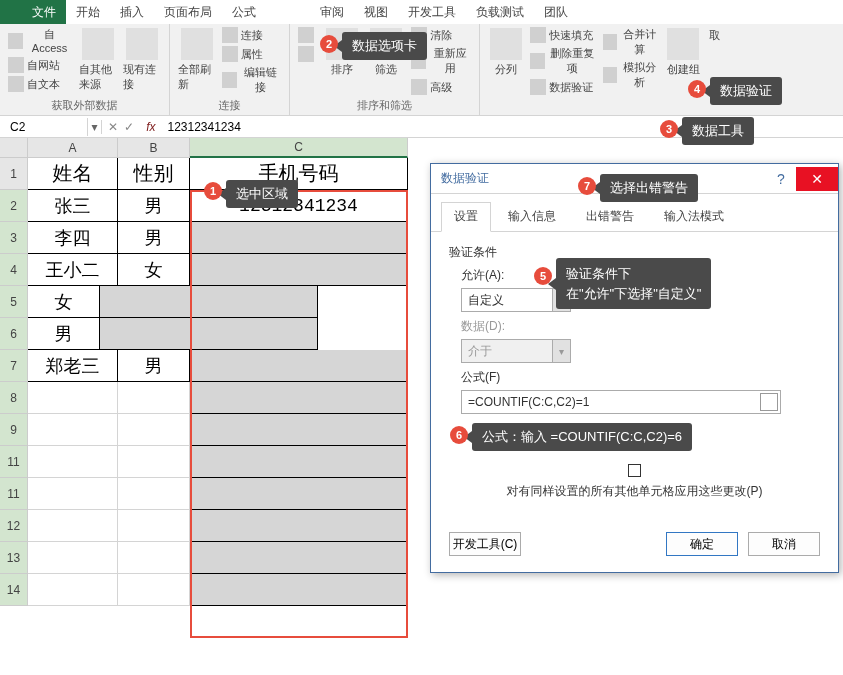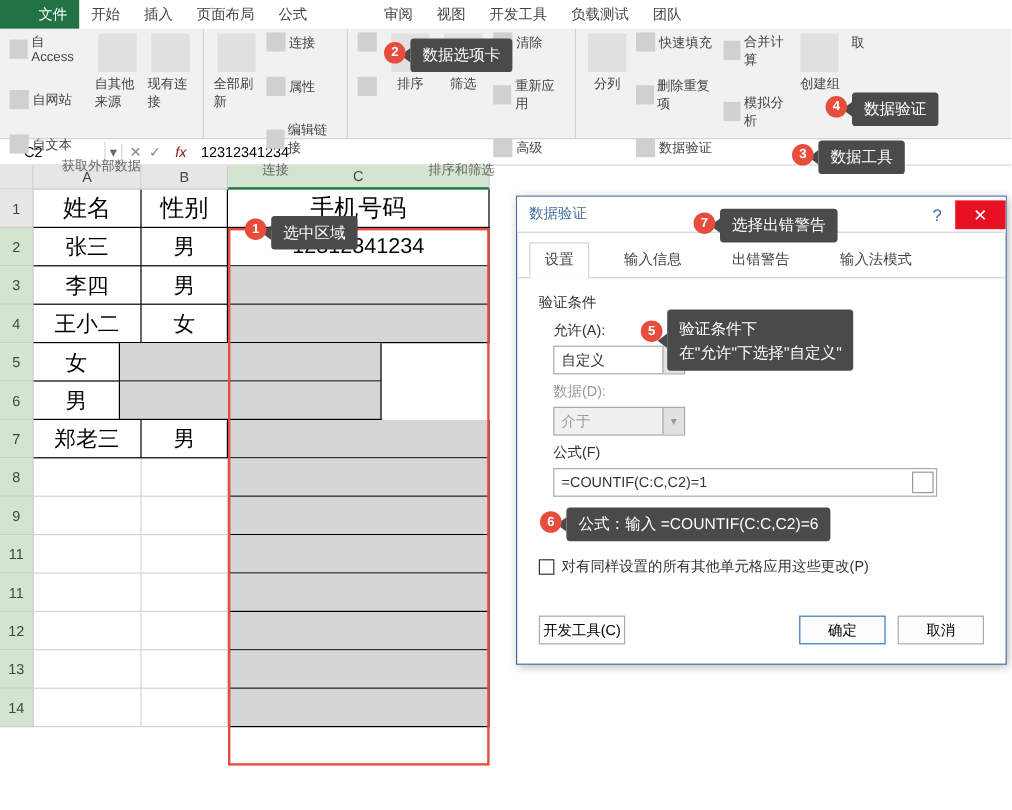--- a/index.html
+++ b/index.html
@@ -9,72 +9,72 @@
 .menu-bar { height: 24px; background: #fff; display: flex; font-size: 12px; }
 .menu-item { padding: 4px 10px; color: #444; cursor: pointer; }
 .menu-item.file { background: #217346; color: #fff; padding-left: 32px; }
 .menu-item.active { color: #217346; margin-top: 46px; }
 
 
 .ribbon { height: 92px; background: #f1f1f1; border-bottom: 1px solid #d4d4d4; display: flex; position: relative; }
 .ribbon-group { border-right: 1px solid #d4d4d4; padding: 2px 6px 0; display: flex; flex-direction: column; }
 .ribbon-group-label { font-size: 11px; color: #666; text-align: center; padding: 2px 0; margin-top: auto; }
 .ribbon-buttons { display: flex; gap: 2px; }
-.ribbon-col { display: flex; flex-direction: column; gap: 19px; }
+.ribbon-col { display: flex; flex-direction: column; gap: 1px; text-align: center; }
 .ribbon-btn-lg { width: 44px; display: flex; flex-direction: column; align-items: center; font-size: 11px; color: #444; padding: 2px; }
 .ribbon-btn-lg .icon { width: 32px; height: 32px; background: #e0e0e0; margin-bottom: 2px; display: flex; align-items: center; justify-content: center; }
 .ribbon-btn-sm { display: flex; align-items: center; font-size: 11px; color: #444; padding: 1px 2px; gap: 3px; }
 .ribbon-btn-sm .icon { width: 16px; height: 16px; background: #d0d0d0; }
 
 
 .formula-bar { height: 22px; display: flex; align-items: center; border-bottom: 1px solid #d4d4d4; font-size: 12px; }
-.name-box { width: 88px; border-right: 1px solid #d4d4d4; padding: 2px 20px; background: #fff; }
+.name-box { width: 88px; border-right: 1px solid #d4d4d4; padding: 2px 10px; background: #fff; }
 .name-box-dd { width: 14px; text-align: center; color: #666; border-right: 1px solid #d4d4d4; }
 .fx-btns { display: flex; padding: 0 6px; gap: 6px; color: #888; }
 .fx-label { font-style: italic; padding: 0 6px; color: #7f1d1d; }
 .formula-input { flex: 1; padding: 2px 6px; }
 
 
 .sheet { display: flex; }
 .row-headers { display: flex; flex-direction: column; }
 .corner { width: 28px; height: 20px; background: #e6e6e6; border-right: 1px solid #ccc; border-bottom: 1px solid #ccc; }
 .row-hdr { width: 28px; height: 32px; background: #e6e6e6; border-right: 1px solid #ccc; border-bottom: 1px solid #ccc; display: flex; align-items: center; justify-content: center; font-size: 12px; color: #444; }
 .row-hdr.sel { background: #d3e5cf; }
 .grid { flex: 1; }
 .col-headers { display: flex; height: 20px; }
 .col-hdr { height: 20px; background: #e6e6e6; border-right: 1px solid #ccc; border-bottom: 1px solid #ccc; display: flex; align-items: center; justify-content: center; font-size: 12px; color: #444; }
 .col-hdr.sel { background: #d3e5cf; border-bottom: 2px solid #217346; }
 .data-row { display: flex; height: 32px; }
-.cell { border-right: 1px solid #d4d4d4; border-bottom: 1px solid #d4d4d4; display: flex; align-items: center; justify-content: center; font-size: 18px; font-family: Liberation Sans, sans-serif; }
+.cell { border-right: 1px solid #d4d4d4; border-bottom: 1px solid #d4d4d4; display: flex; align-items: center; justify-content: center; font-size: 18px; font-family: Liberation Mono, monospace; }
 .cell.colA { width: 90px; border-right: 1px solid #000; border-bottom: 1px solid #000; }
 .cell.colB { width: 72px; border-right: 1px solid #000; border-bottom: 1px solid #000; }
 .cell.colC { width: 218px; border-right: 1px solid #000; border-bottom: 1px solid #000; }
 .cell.hdr { font-size: 20px; }
 .cell.sel { background: #d6d6d6; }
 .cell.active { background: #fff; }
 .sel-border { position: absolute; border: 2px solid #e74c3c; pointer-events: none; }
 
 
 .dialog { position: absolute; left: 430px; top: 163px; width: 409px; background: #fff; border: 1px solid #436ca0; box-shadow: 2px 2px 8px rgba(0,0,0,0.3); }
 .dialog-title { background: #fff; color: #436ca0; padding: 6px 10px; font-size: 12px; display: flex; align-items: center; border-bottom: 1px solid #d4d4d4; }
 .dialog-title-text { flex: 1; }
 .dialog-title .help { width: 30px; text-align: center; font-size: 14px; color: #436ca0; }
 .dialog-title .close { width: 42px; height: 24px; background: #e81123; color: #fff; display: flex; align-items: center; justify-content: center; font-size: 14px; margin: -6px -10px -6px 0; }
-.dialog-tabs { display: flex; padding: 8px 10px 0; font-size: 12px; border-bottom: 1px solid #d4d4d4; gap: 16px; }
+.dialog-tabs { display: flex; padding: 8px 10px 0; font-size: 12px; border-bottom: 1px solid #d4d4d4; gap: 4px; }
 .dialog-tab { padding: 5px 12px; border: 1px solid transparent; color: #444; }
 .dialog-tab.active { border: 1px solid #d4d4d4; border-bottom: 1px solid #fff; margin-bottom: -1px; background: #fff; }
 .dialog-body { padding: 12px 18px; font-size: 12px; color: #333; }
 .field-label { margin: 6px 0 4px; }
 .field-label.disabled { color: #999; }
 .select-box { width: 110px; height: 24px; border: 1px solid #ababab; display: flex; align-items: center; padding: 0 6px; position: relative; }
 .select-box.disabled { background: #f0f0f0; color: #999; }
 .select-box .dd { position: absolute; right: 0; top: 0; width: 18px; height: 22px; background: #e1e1e1; border-left: 1px solid #ababab; display: flex; align-items: center; justify-content: center; font-size: 10px; }
 .formula-box { width: 320px; height: 24px; border: 1px solid #ababab; display: flex; align-items: center; padding: 0 6px; position: relative; margin-top: 4px; }
 .formula-box .picker { position: absolute; right: 2px; top: 2px; width: 18px; height: 18px; border: 1px solid #999; background: #fff; }
-.checkbox-row { display: flex; align-items: center; gap: 6px; margin: 50px 0 10px; }
+.checkbox-row { display: flex; align-items: center; gap: 6px; margin: 50px 0 10px; flex-direction: column; }
 .checkbox { width: 13px; height: 13px; border: 1px solid #333; }
 .dialog-footer { display: flex; justify-content: space-between; padding: 10px 18px 16px; }
 .dlg-btn { width: 72px; height: 24px; border: 1px solid #ababab; background: #fdfdfd; font-size: 12px; display: flex; align-items: center; justify-content: center; }
 .dlg-btn.primary { border: 1px solid #3277c3; }
 .footer-right { display: flex; gap: 10px; }
 
 
 .callout { position: absolute; background: #4a4a4a; color: #fff; font-size: 13px; padding: 5px 10px; border-radius: 3px; white-space: nowrap; z-index: 100; }
 .callout .arrow { position: absolute; width: 0; height: 0; }
 .callout .arrow.left { left: -8px; top: 50%; margin-top: -6px; border-top: 6px solid transparent; border-bottom: 6px solid transparent; border-right: 8px solid #4a4a4a; }

